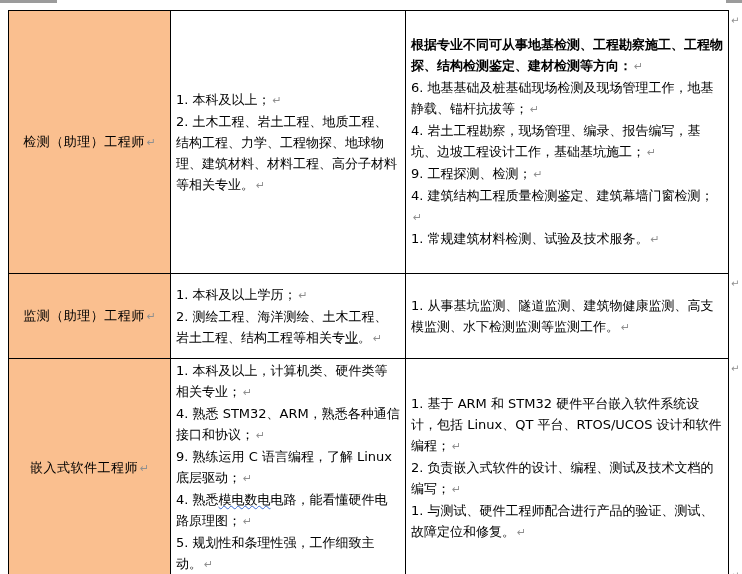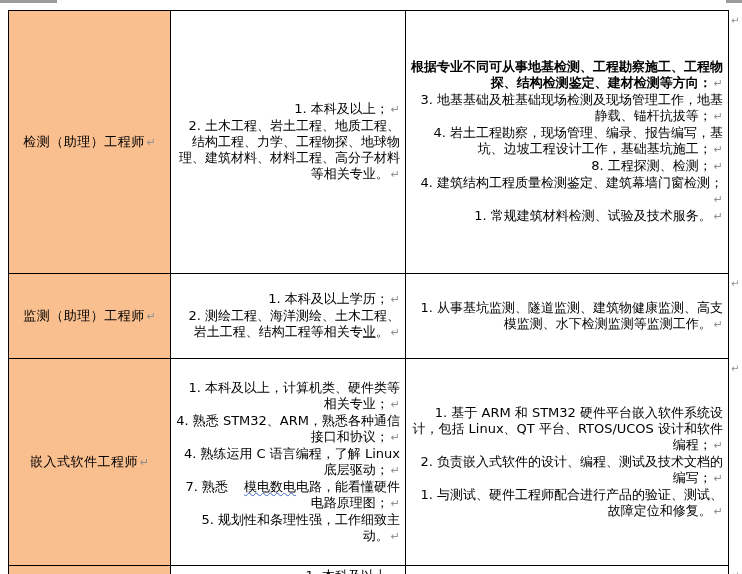--- a/index.html
+++ b/index.html
@@ -13,26 +13,26 @@
   #corner-bar-right{left:726px;width:16px;}
   table.jobs{
     position:absolute;left:8px;top:10px;width:720px;
     border-collapse:collapse;table-layout:fixed;
   }
   table.jobs td{
     border:1px solid #000;vertical-align:middle;padding:1px 5px;
     overflow:hidden;
   }
   td.title-cell{text-align:center;}
-  .para{line-height:16px;text-align:right;}
+  .para{line-height:21px;text-align:left;}
   .seg{white-space:pre-wrap;}
   .seg-bold{font-weight:bold;}
   .seg-wavy{
     text-decoration-line:underline;text-decoration-style:wavy;
-    text-decoration-color:#3b6cd4;text-decoration-thickness:1px;margin-left:16px;
+    text-decoration-color:#3b6cd4;text-decoration-thickness:1px;
   }
   .seg-underline{
     text-decoration-line:underline;text-decoration-color:#444;
     text-decoration-thickness:1px;
   }
   .pilcrow{color:#8f8f8f;font-size:11px;margin-left:2px;}
   .title-text{letter-spacing:0.5px;font-family:Liberation Serif, serif;}
   .row-end-mark{
     position:absolute;left:731px;color:#8f8f8f;font-size:10px;line-height:10px;
   }
@@ -52,44 +52,44 @@
     </colgroup>
     <tbody id="table-body">
         <tr class="job-row" style="height: 263px;">
           <td class="title-cell" style="background: rgb(250, 191, 143);"><span class="title-text">检测（助理）工程师</span><span class="pilcrow">↵</span></td>
           <td class="qual-cell">
             <div class="para"><span class="seg">1. 本科及以上；</span><span class="pilcrow">↵</span></div>
             <div class="para"><span class="seg">2. 土木工程、岩土工程、地质工程、结构工程、力学、工程物探、地球物理、建筑材料、材料工程、高分子材料等相关专业。</span><span class="pilcrow">↵</span></div>
           </td>
           <td class="resp-cell">
             <div class="para"><span class="seg seg-bold">根据专业不同可从事地基检测、工程勘察施工、工程物探、结构检测鉴定、建材检测等方向：</span><span class="pilcrow">↵</span></div>
-            <div class="para"><span class="seg">3. 地基基础及桩基础现场检测及现场管理工作，地基静载、锚杆抗拔等；</span><span class="pilcrow">↵</span></div>
+            <div class="para"><span class="seg">6. 地基基础及桩基础现场检测及现场管理工作，地基静载、锚杆抗拔等；</span><span class="pilcrow">↵</span></div>
             <div class="para"><span class="seg">4. 岩土工程勘察，现场管理、编录、报告编写，基坑、边坡工程设计工作，基础基坑施工；</span><span class="pilcrow">↵</span></div>
-            <div class="para"><span class="seg">8. 工程探测、检测；</span><span class="pilcrow">↵</span></div>
+            <div class="para"><span class="seg">9. 工程探测、检测；</span><span class="pilcrow">↵</span></div>
             <div class="para"><span class="seg">4. 建筑结构工程质量检测鉴定、建筑幕墙门窗检测；</span><span class="pilcrow">↵</span></div>
             <div class="para"><span class="seg">1. 常规建筑材料检测、试验及技术服务。</span><span class="pilcrow">↵</span></div>
           </td>
         </tr>
         <tr class="job-row" style="height: 85px;">
           <td class="title-cell" style="background: rgb(250, 191, 143); margin-left: 48px;"><span class="title-text">监测（助理）工程师</span><span class="pilcrow">↵</span></td>
           <td class="qual-cell">
             <div class="para"><span class="seg">1. 本科及以上学历；</span><span class="pilcrow">↵</span></div>
             <div class="para"><span class="seg seg-plain">2. 测绘工程、海洋测绘、土木工程、岩土工程、结构工程等相关专</span><span class="seg seg-underline">业</span><span class="seg seg-plain">。</span><span class="pilcrow">↵</span></div>
           </td>
           <td class="resp-cell">
             <div class="para"><span class="seg">1. 从事基坑监测、隧道监测、建筑物健康监测、高支模监测、水下检测监测等监测工作。</span><span class="pilcrow">↵</span></div>
           </td>
         </tr>
         <tr class="job-row" style="height: 207px;">
           <td class="title-cell" style="background: rgb(250, 191, 143);"><span class="title-text">嵌入式软件工程师</span><span class="pilcrow">↵</span></td>
           <td class="qual-cell">
             <div class="para"><span class="seg">1. 本科及以上，计算机类、硬件类等相关专业；</span><span class="pilcrow">↵</span></div>
             <div class="para"><span class="seg">4. 熟悉 STM32、ARM，熟悉各种通信接口和协议；</span><span class="pilcrow">↵</span></div>
-            <div class="para"><span class="seg">4. 熟练运用 C 语言编程，了解 Linux 底层驱动；</span><span class="pilcrow">↵</span></div>
-            <div class="para"><span class="seg seg-plain">7. 熟悉</span><span class="seg seg-wavy">模电数电</span><span class="seg seg-plain">电路，能看懂硬件电路原理图；</span><span class="pilcrow">↵</span></div>
+            <div class="para"><span class="seg">9. 熟练运用 C 语言编程，了解 Linux 底层驱动；</span><span class="pilcrow">↵</span></div>
+            <div class="para"><span class="seg seg-plain">4. 熟悉</span><span class="seg seg-wavy">模电数电</span><span class="seg seg-plain">电路，能看懂硬件电路原理图；</span><span class="pilcrow">↵</span></div>
             <div class="para"><span class="seg">5. 规划性和条理性强，工作细致主动。</span><span class="pilcrow">↵</span></div>
           </td>
           <td class="resp-cell">
             <div class="para"><span class="seg">1. 基于 ARM 和 STM32 硬件平台嵌入软件系统设计，包括 Linux、QT 平台、RTOS/UCOS 设计和软件编程；</span><span class="pilcrow">↵</span></div>
             <div class="para"><span class="seg">2. 负责嵌入式软件的设计、编程、测试及技术文档的编写；</span><span class="pilcrow">↵</span></div>
             <div class="para"><span class="seg">1. 与测试、硬件工程师配合进行产品的验证、测试、故障定位和修复。</span><span class="pilcrow">↵</span></div>
           </td>
         </tr>
         <tr class="partial-row" style="height: 120px;">
           <td class="title-cell" style="background: rgb(250, 191, 143);"></td>

